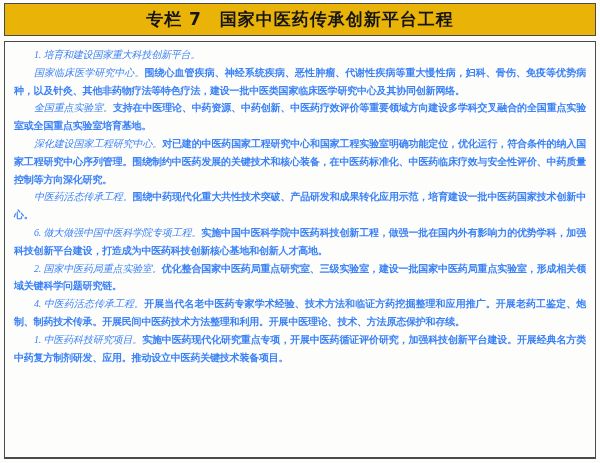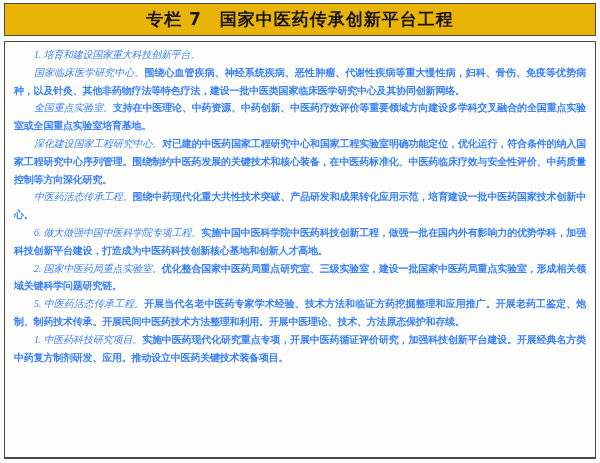--- a/index.html
+++ b/index.html
@@ -73,17 +73,17 @@
   </div>
 
   <div class="body-box">
     <p class="para"><span class="lead">1. 培育和建设国家重大科技创新平台。</span><span class="rest"></span></p>
     <p class="para"><span class="lead">国家临床医学研究中心。</span><span class="rest">围绕心血管疾病、神经系统疾病、恶性肿瘤、代谢性疾病等重大慢性病，妇科、骨伤、免疫等优势病种，以及针灸、其他非药物疗法等特色疗法，建设一批中医类国家临床医学研究中心及其协同创新网络。</span></p>
     <p class="para"><span class="lead">全国重点实验室。</span><span class="rest">支持在中医理论、中药资源、中药创新、中医药疗效评价等重要领域方向建设多学科交叉融合的全国重点实验室或全国重点实验室培育基地。</span></p>
     <p class="para"><span class="lead">深化建设国家工程研究中心。</span><span class="rest">对已建的中医药国家工程研究中心和国家工程实验室明确功能定位，优化运行，符合条件的纳入国家工程研究中心序列管理。围绕制约中医药发展的关键技术和核心装备，在中医药标准化、中医药临床疗效与安全性评价、中药质量控制等方向深化研究。</span></p>
     <p class="para"><span class="lead">中医药活态传承工程。</span><span class="rest">围绕中药现代化重大共性技术突破、产品研发和成果转化应用示范，培育建设一批中医药国家技术创新中心。</span></p>
     <p class="para"><span class="lead">6. 做大做强中国中医科学院专项工程。</span><span class="rest">实施中国中医科学院中医药科技创新工程，做强一批在国内外有影响力的优势学科，加强科技创新平台建设，打造成为中医药科技创新核心基地和创新人才高地。</span></p>
     <p class="para"><span class="lead">2. 国家中医药局重点实验室。</span><span class="rest">优化整合国家中医药局重点研究室、三级实验室，建设一批国家中医药局重点实验室，形成相关领域关键科学问题研究链。</span></p>
-    <p class="para"><span class="lead">5. 中医药活态传承工程。</span><span class="rest">开展当代名老中医药专家学术经验、技术方法和临证方药挖掘整理和应用推广。开展老药工鉴定、炮制、制药技术传承。开展民间中医药技术方法整理和利用。开展中医理论、技术、方法原态保护和存续。</span></p>
+    <p class="para"><span class="lead">4. 中医药活态传承工程。</span><span class="rest">开展当代名老中医药专家学术经验、技术方法和临证方药挖掘整理和应用推广。开展老药工鉴定、炮制、制药技术传承。开展民间中医药技术方法整理和利用。开展中医理论、技术、方法原态保护和存续。</span></p>
     <p class="para"><span class="lead">1. 中医药科技研究项目。</span><span class="rest">实施中医药现代化研究重点专项，开展中医药循证评价研究，加强科技创新平台建设。开展经典名方类中药复方制剂研发、应用。推动设立中医药关键技术装备项目。</span></p>
   </div>
 
 </div>
 
 </body></html>

